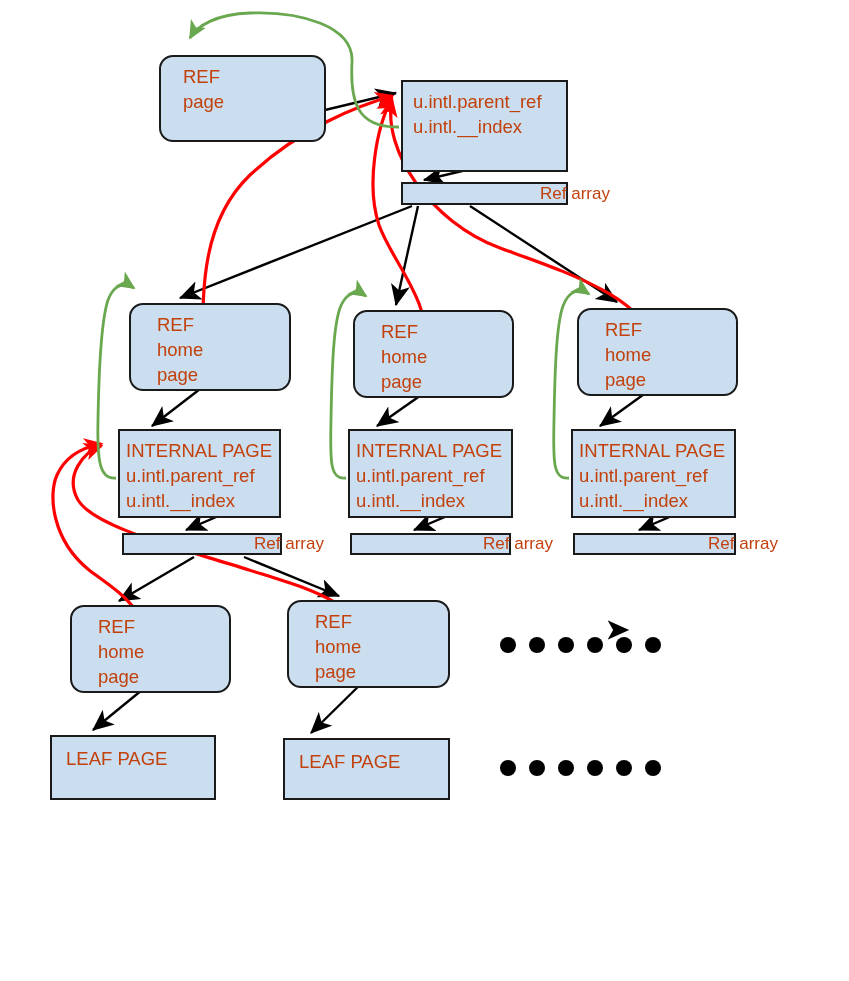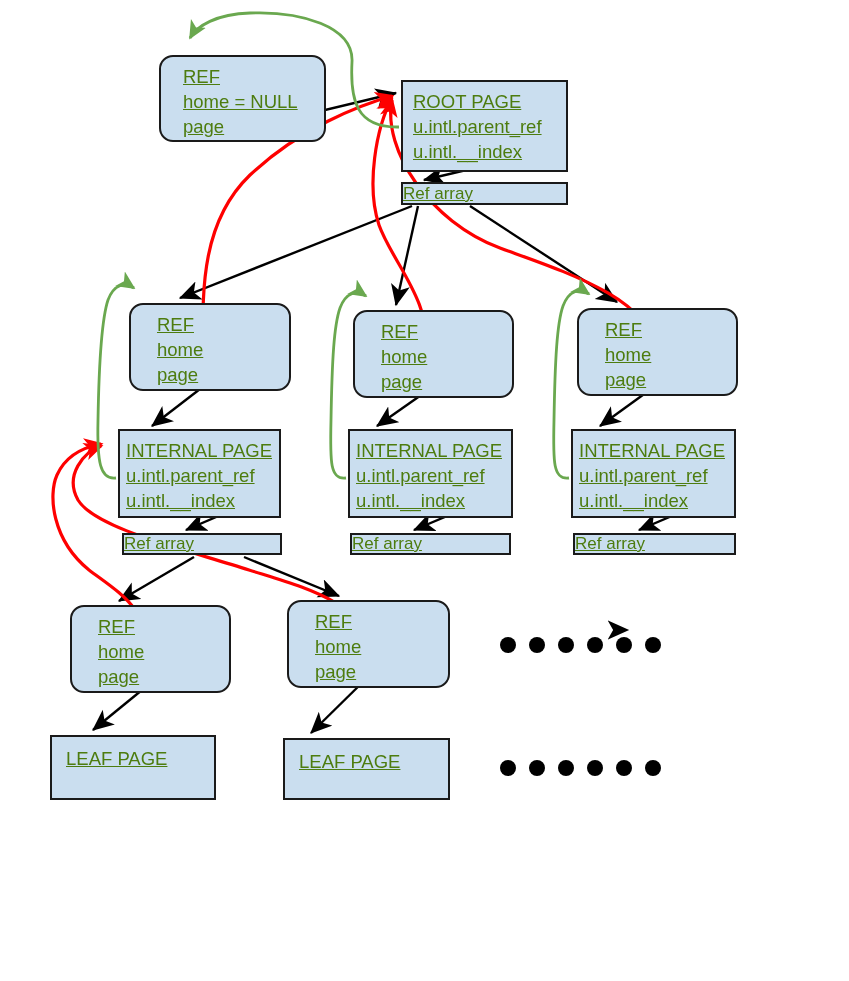--- a/index.html
+++ b/index.html
@@ -42,29 +42,29 @@
     top: 0;
     width: 100%;
     height: 100%;
     padding: 7px 0 0 22px;
     box-sizing: border-box;
   }
   .node .ln {
     display: block;
     font-size: 18.5px;
     line-height: 25px;
-    color: #4d7c0f;
+    color: #c2410c;
     white-space: pre;
-    text-decoration: underline;
   }
   .node.center .lines {
     padding: 0;
     display: flex;
     align-items: center;
-    justify-content: flex-start;
+    justify-content: flex-end;
+    margin-left: 44px;
   }
   .node.center .ln {
     text-align: center;
   }
   .node.leaf .lines {
     padding: 9px 0 0 14px;
     border-radius: 16px;
   }
   .dots-row {
     position: absolute;
@@ -130,28 +130,26 @@
       <path d="M399,127 C356,128 350,100 352,62 C354,26 300,11 250,13 C216,14 197,26 190,38"></path>
       <path d="M116,478 C100,480 97,462 98,420 C99,360 102,318 108,300 C114,284 125,282 134,288"></path>
       <path d="M346,478 C330,480 330,462 331,420 C332,360 334,325 340,308 C346,292 357,290 366,296"></path>
       <path d="M569,478 C553,480 553,462 554,420 C555,360 557,323 563,306 C569,290 580,288 589,294"></path>
     </g>
   </svg>
 
   <div class="node rounded" style="left:159px; top:55px; width:167px; height:87px;">
     <div class="lines">
       <span class="ln">REF</span>
-      <span class="ln">home = NULL</span>
       <span class="ln">page</span>
     </div>
   </div>
 
   <div class="node" style="left:401px; top:80px; width:167px; height:92px;">
     <div class="lines" style="padding-left:10px;">
-      <span class="ln">ROOT PAGE</span>
       <span class="ln">u.intl.parent_ref</span>
       <span class="ln">u.intl.__index</span>
     </div>
   </div>
 
   <div class="node center" style="left:401px; top:182px; width:167px; height:23px;">
     <div class="lines">
       <span class="ln" style="font-size:17px;line-height:19px;">Ref array</span>
     </div>
   </div>

